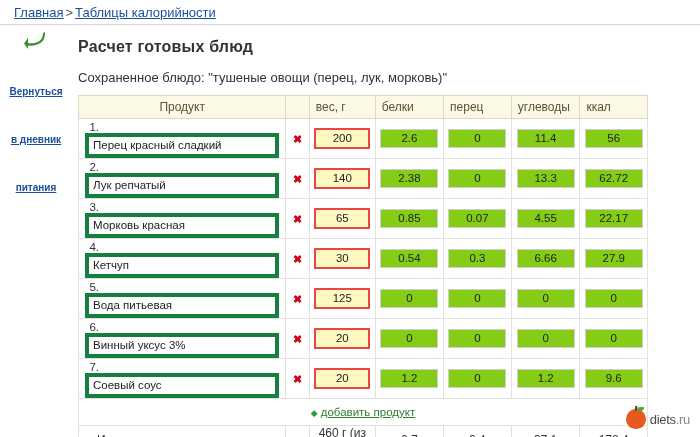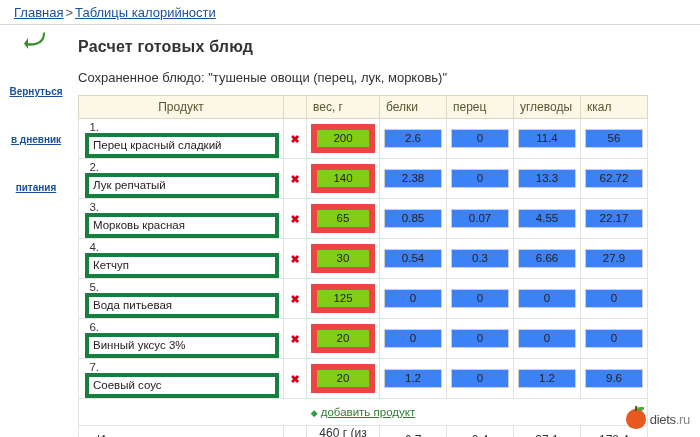--- a/index.html
+++ b/index.html
@@ -162,33 +162,33 @@
     width: 14px;
     text-align: center;
   }
   td.del-cell {
     width: 20px;
     border-left: none;
     border-right: none;
   }
   .num-box {
     display: inline-block;
-    border: 6px solid #ef4444;
-    background: #84cc16;
+    border: 2px solid #ef4444;
+    background: #fef9c3;
     height: 17px;
     line-height: 17px;
     width: 52px;
     text-align: center;
     font-size: 11.5px;
     color: #222;
   }
   .val-box {
     display: inline-block;
     border: 1px solid #cfcfcf;
-    background: #3b82f6;
+    background: #84cc16;
     height: 17px;
     line-height: 17px;
     width: 56px;
     text-align: center;
     font-size: 11.5px;
     color: #222;
   }
   
   .add-row td {
     background: #eef7e8;

